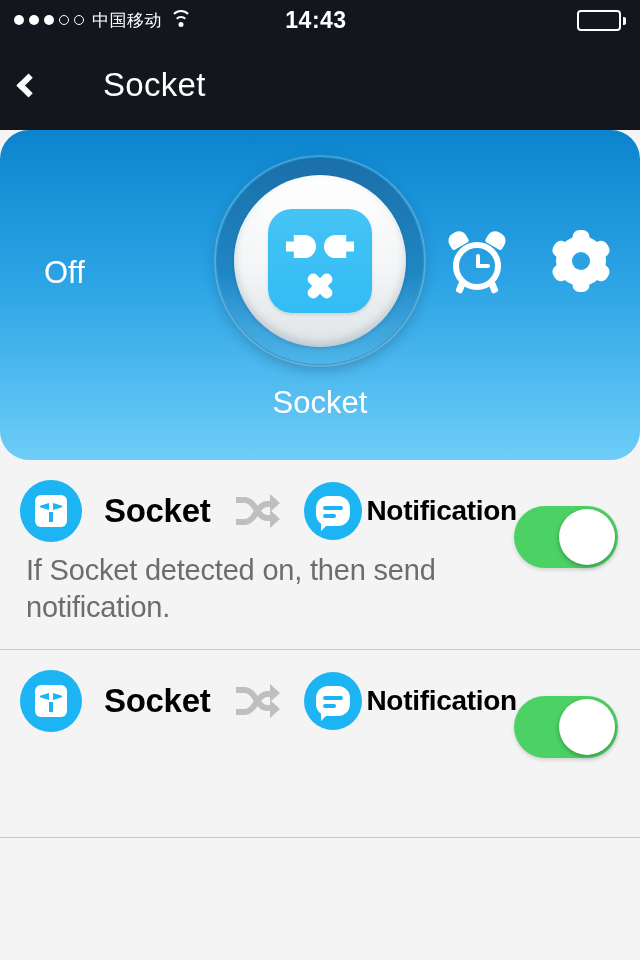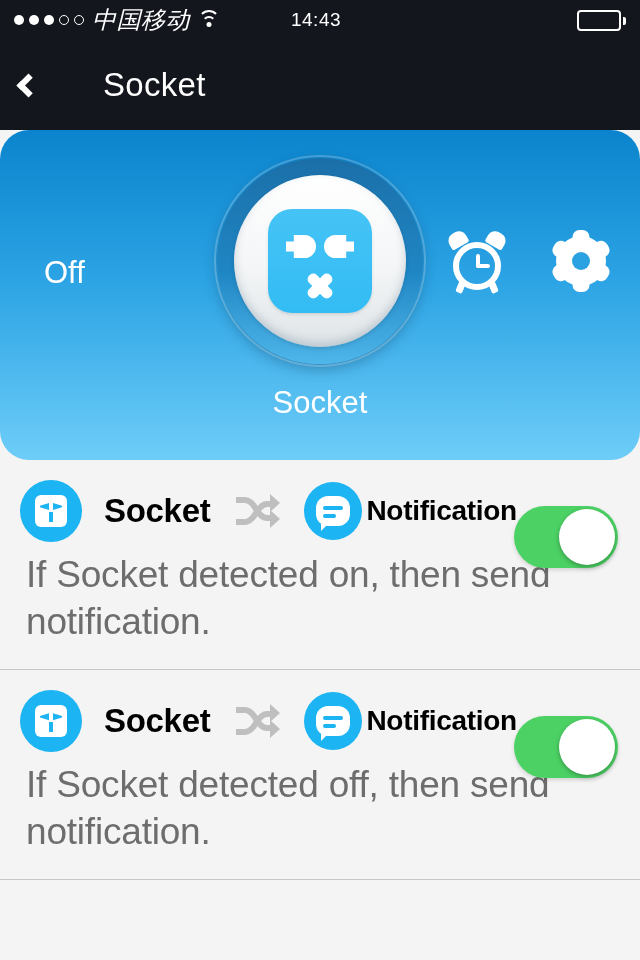--- a/index.html
+++ b/index.html
@@ -20,38 +20,38 @@
     align-items: center;
     color: #ffffff;
   }
   .sb-left {
     display: flex; align-items: center;
     margin-left: 14px; gap: 8px;
   }
   .dots { display: flex; align-items: center; gap: 5px; }
   .dot { width: 10px; height: 10px; border-radius: 50%; background: #ffffff; }
   .dot.hollow { background: transparent; border: 1.5px solid #ffffff; }
-  .carrier { font-size: 24px; letter-spacing: .5px; font-style: italic; }
+  .carrier { font-size: 17px; letter-spacing: .5px; }
   .wifi { position: relative; width: 22px; height: 16px; }
   .wifi i {
     position: absolute; left: 50%; bottom: 0;
     border: 2.4px solid #fff; border-color: #fff transparent transparent transparent;
     border-radius: 50%;
     transform: translateX(-50%);
   }
   .wifi .a1 { width: 22px; height: 22px; margin-bottom: -4px; }
   .wifi .a2 { width: 14px; height: 14px; margin-bottom: -2px; }
   .wifi .a3 {
     width: 5px; height: 5px; border-radius: 50%;
     background: #fff; border: none; bottom: 1px;
   }
   .sb-time {
     position: absolute; left: 0; right: 8px; top: 0; height: 40px;
     display: flex; align-items: center; justify-content: center;
-    font-size: 19px; font-weight: normal; letter-spacing: .5px;
+    font-size: 23px; font-weight: bold; letter-spacing: .5px;
   }
   .sb-right { position: absolute; right: 14px; top: 10px; display: flex; align-items: center; }
   .batt-body {
     width: 44px; height: 21px; border: 2px solid #ffffff; border-radius: 4px;
     padding: 2px;
   }
   .batt-fill { height: 100%; width: 70%; background: #ffffff; border-radius: 1px; }
   .batt-cap {
     width: 3px; height: 8px; background: #ffffff;
     border-radius: 0 2px 2px 0; margin-left: 2px;
@@ -234,21 +234,21 @@
   .bubble .ln {
     position: absolute; background: #1cb4f2; border-radius: 2px; height: 4px;
   }
   .bubble .ln1 { left: 7px; top: 10px; width: 20px; }
   .bubble .ln2 { left: 7px; top: 18px; width: 13px; }
   .rule-dst-label {
     font-size: 28px; font-weight: bold; color: #000000; margin-left: 4px;
     letter-spacing: -.3px;
   }
   .rule-desc {
-    font-size: 37px; color: #6d6d6d; line-height: 1.26;
+    font-size: 29px; color: #6d6d6d; line-height: 1.26;
     padding: 10px 68px 0 26px; letter-spacing: -.2px;
   }
   .toggle {
     position: absolute; right: 22px; top: 46px;
     width: 104px; height: 62px; border-radius: 31px;
     background: #4cd264; cursor: pointer;
     box-shadow: 0 2px 4px rgba(0,0,0,.14);
   }
   .toggle .knob {
     position: absolute; top: 3px; right: 3px;
@@ -389,21 +389,20 @@
         <span class="bubble-badge">
           <span class="bubble">
             <span class="b"></span>
               <span class="tail"></span>
             <span class="ln ln1"></span>
               <span class="ln ln2"></span>
           </span>
         </span>
         <span class="rule-dst-label">Notification</span>
       </div>
-      <div class="rule-desc">If Socket detected off, then send notification.</div>
       <div class="toggle">
         <span class="knob"></span>
       </div>
     </div>
 
     <div class="filler"></div>
   </div>
 </div>
 
 </body></html>

